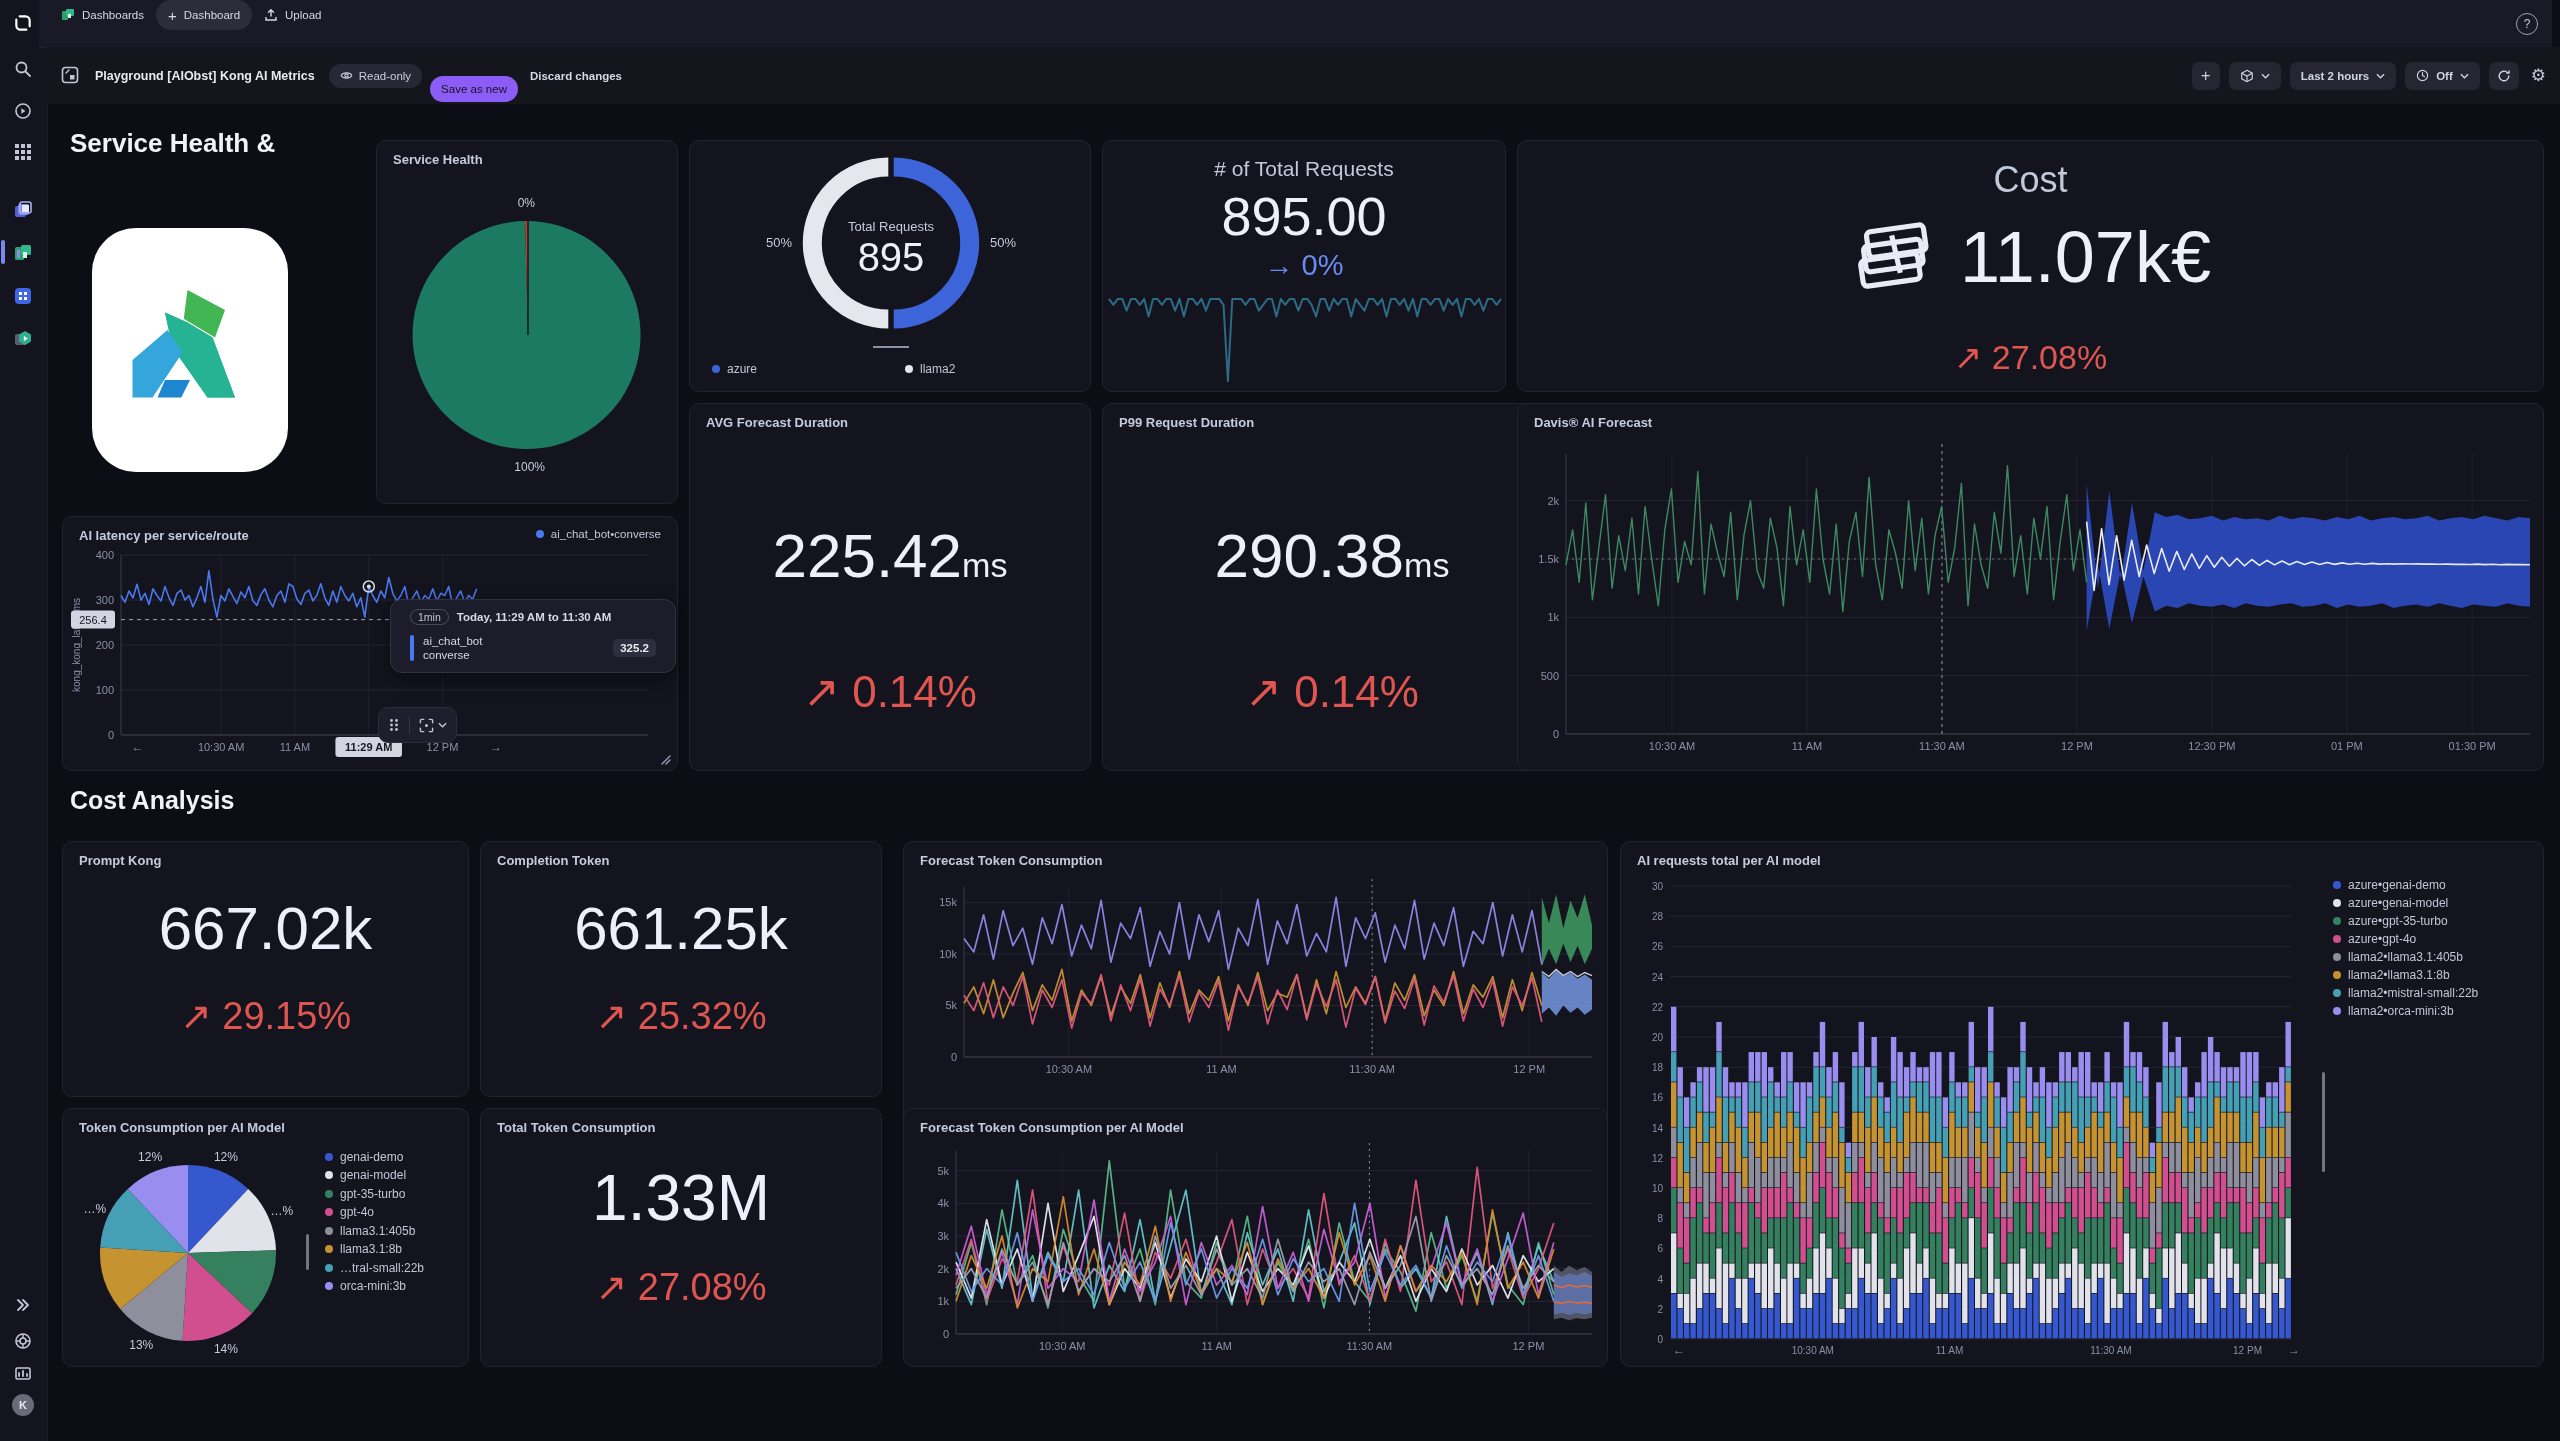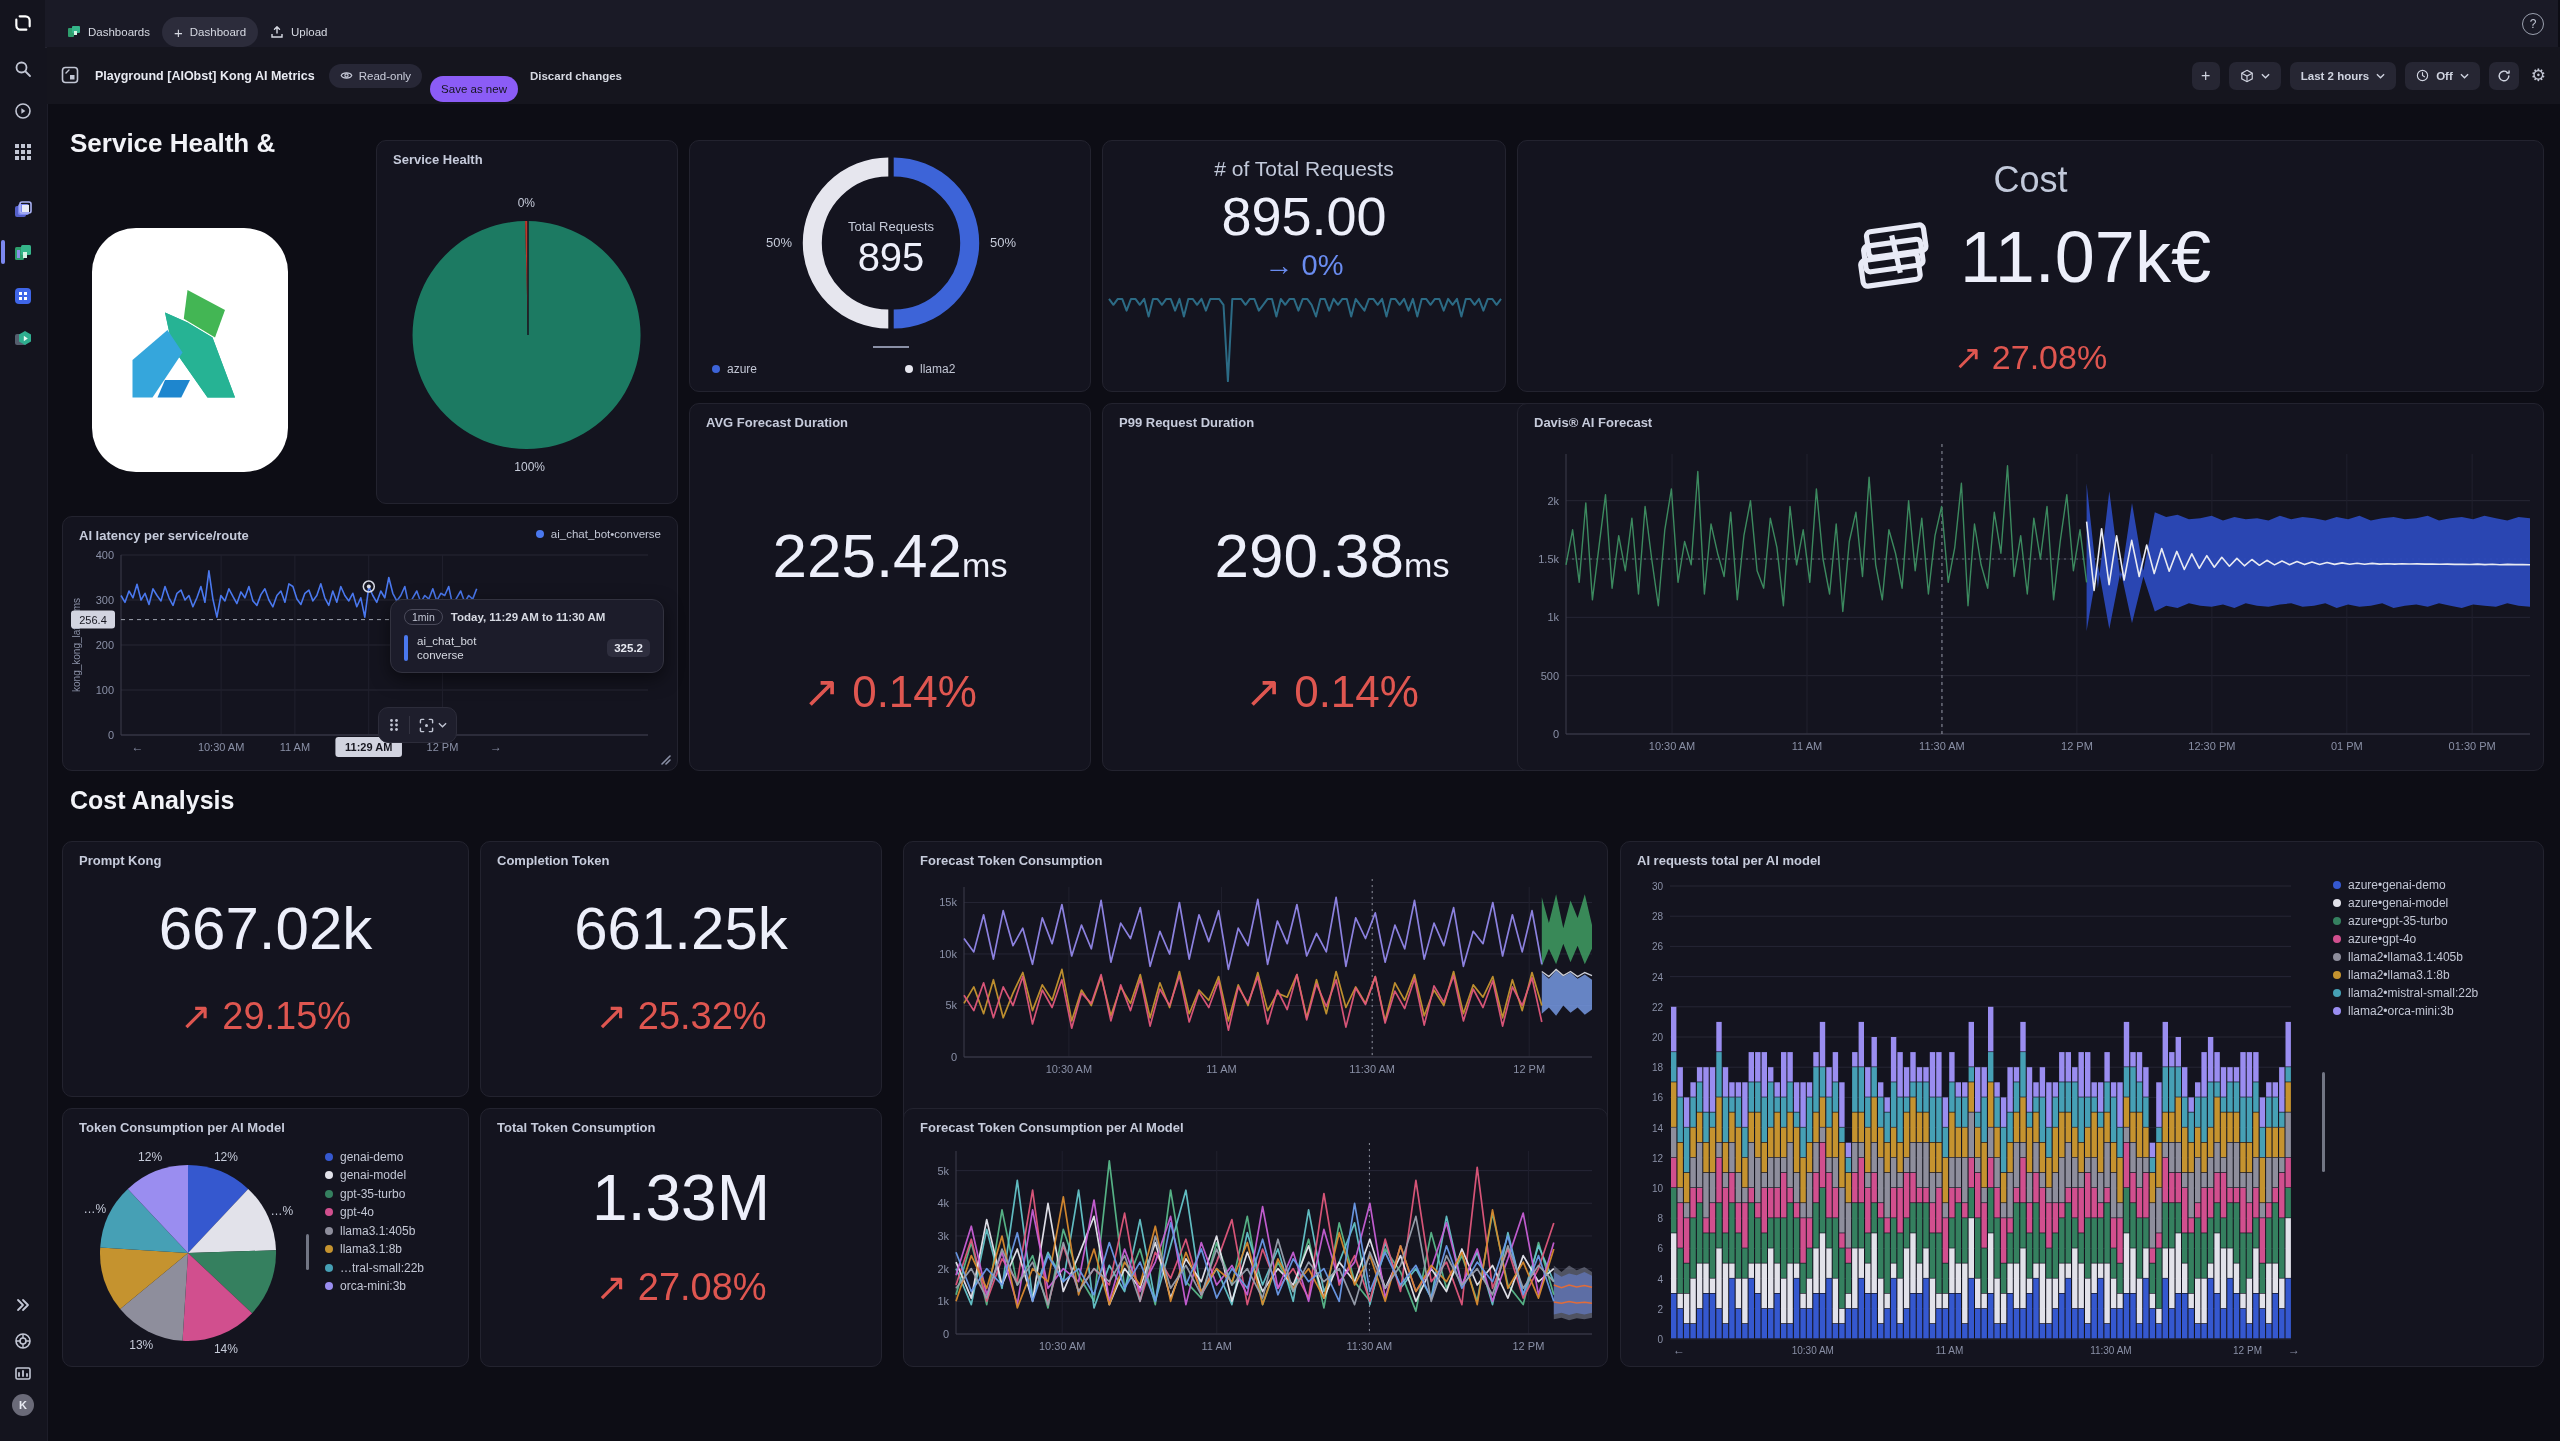--- a/index.html
+++ b/index.html
@@ -1,21 +1,21 @@
 <!DOCTYPE html>
 <html><head>
 <meta charset="utf-8">
 <style>
   html,body{margin:0;padding:0;background:#0d0d15;font-family:"Liberation Sans","DejaVu Sans",sans-serif;}
   #root{position:relative;width:2560px;height:1441px;overflow:hidden;background:#0d0d15;color:#e8eaf2;}
   
   #rail{position:absolute;left:0;top:0;width:47px;height:1441px;background:#14141e;border-right:1px solid #1d1d29;}
   .rail-ic{position:absolute;left:12px;width:22px;height:22px;display:flex;align-items:center;justify-content:center;cursor:pointer;color:#c2c6d4;}
   .rail-active-bar{position:absolute;left:1px;width:4px;height:24px;border-radius:3px;background:#7c88f0;}
-  #bar1{position:absolute;left:45px;top:0;width:2513px;height:47px;background:#1a1a26;border-bottom:1px solid #23232f;display:flex;align-items:flex-end;}
+  #bar1{position:absolute;left:39px;top:0;width:2513px;height:47px;background:#1a1a26;border-bottom:1px solid #23232f;display:flex;align-items:flex-start;}
   .tab{display:flex;align-items:center;gap:7px;height:30px;padding:0 12px;font-size:11.5px;color:#d6d9e2;cursor:pointer;border-radius:16px;}
   .tab.active{background:#2c2c3b;}
   #help-btn{position:absolute;right:14px;top:13px;width:20px;height:20px;border-radius:50%;border:1.4px solid #9aa0ae;color:#c2c6d4;font-size:12px;display:flex;align-items:center;justify-content:center;cursor:pointer;}
   #bar2{position:absolute;left:47px;top:47px;width:2513px;height:57px;background:#15151e;display:flex;align-items:center;}
   .pill{display:flex;align-items:center;gap:6px;height:24px;padding:0 11px;border-radius:13px;font-size:11.5px;cursor:pointer;}
   .pill.dark{background:#272736;color:#c9ccda;}
   .pill.accent{background:#8b5cf6;color:#15151f;font-weight:400;height:26px;margin-top:27px;}
   .ctrl{display:flex;align-items:center;gap:7px;height:28px;padding:0 11px;border-radius:7px;background:#262633;color:#d0d4e0;font-size:11.5px;cursor:pointer;}
   
   .h1{position:absolute;font-size:26px;font-weight:700;color:#f2f3f8;text-align:right;}
@@ -33,21 +33,21 @@
   .lg-dot{width:8px;height:8px;border-radius:50%;flex:0 0 auto;}
   #leg-donut{position:absolute;left:22px;bottom:12px;display:flex;gap:148px;}
   #leg-latency{position:absolute;top:8px;right:16px;}
   #leg-latency .lg-item{font-size:11.5px;text-align:center;}
   #leg-bar{position:absolute;left:712px;top:32px;}
   #leg-bar .lg-item{font-size:12px;margin:4px 0;}
   #leg-pie{position:absolute;left:262px;top:36px;}
   #leg-pie .lg-item{font-size:12px;margin:4.5px 0;}
   .scrollhint{position:absolute;width:3px;border-radius:2px;background:#8a8f9e;opacity:.8;}
   
-  #tooltip{position:absolute;left:327px;top:82px;width:246px;background:#1c1c2a;border:1px solid #32323f;border-radius:12px;padding:9px 13px;box-shadow:0 6px 18px rgba(0,0,0,.5);}
+  #tooltip{position:absolute;left:327px;top:82px;width:246px;background:#1c1c2a;border:1px solid #32323f;border-radius:12px;padding:9px 19px;box-shadow:0 6px 18px rgba(0,0,0,.5);}
   .tt-head{display:flex;align-items:center;gap:8px;font-size:11.5px;color:#d6d9e2;font-weight:700;}
   .tt-pill{border:1px solid #4a4a5a;border-radius:9px;padding:1px 7px;font-size:10.5px;font-weight:400;color:#c2c6d4;}
   .tt-row{display:flex;align-items:center;gap:9px;margin-top:9px;}
   .tt-bar{width:4px;height:26px;border-radius:2px;background:#4a78ee;}
   .tt-series{flex:1;font-size:11.5px;color:#d6d9e2;line-height:1.25;}
   .tt-val{background:#2e2e3e;border-radius:5px;padding:3px 7px;font-size:11.5px;font-weight:700;color:#e8eaf2;}
   #chart-chip{position:absolute;left:315px;top:190px;height:34px;background:#1e1e2c;border:1px solid #2c2c3a;border-radius:10px;display:flex;align-items:center;padding:0 9px;gap:9px;}
   .chip-div{width:1px;height:18px;background:#343442;}
   .chip-btn{display:flex;align-items:center;gap:4px;cursor:pointer;color:#c2c6d4;}
   #resize-handle{position:absolute;right:6px;bottom:5px;cursor:nwse-resize;}

